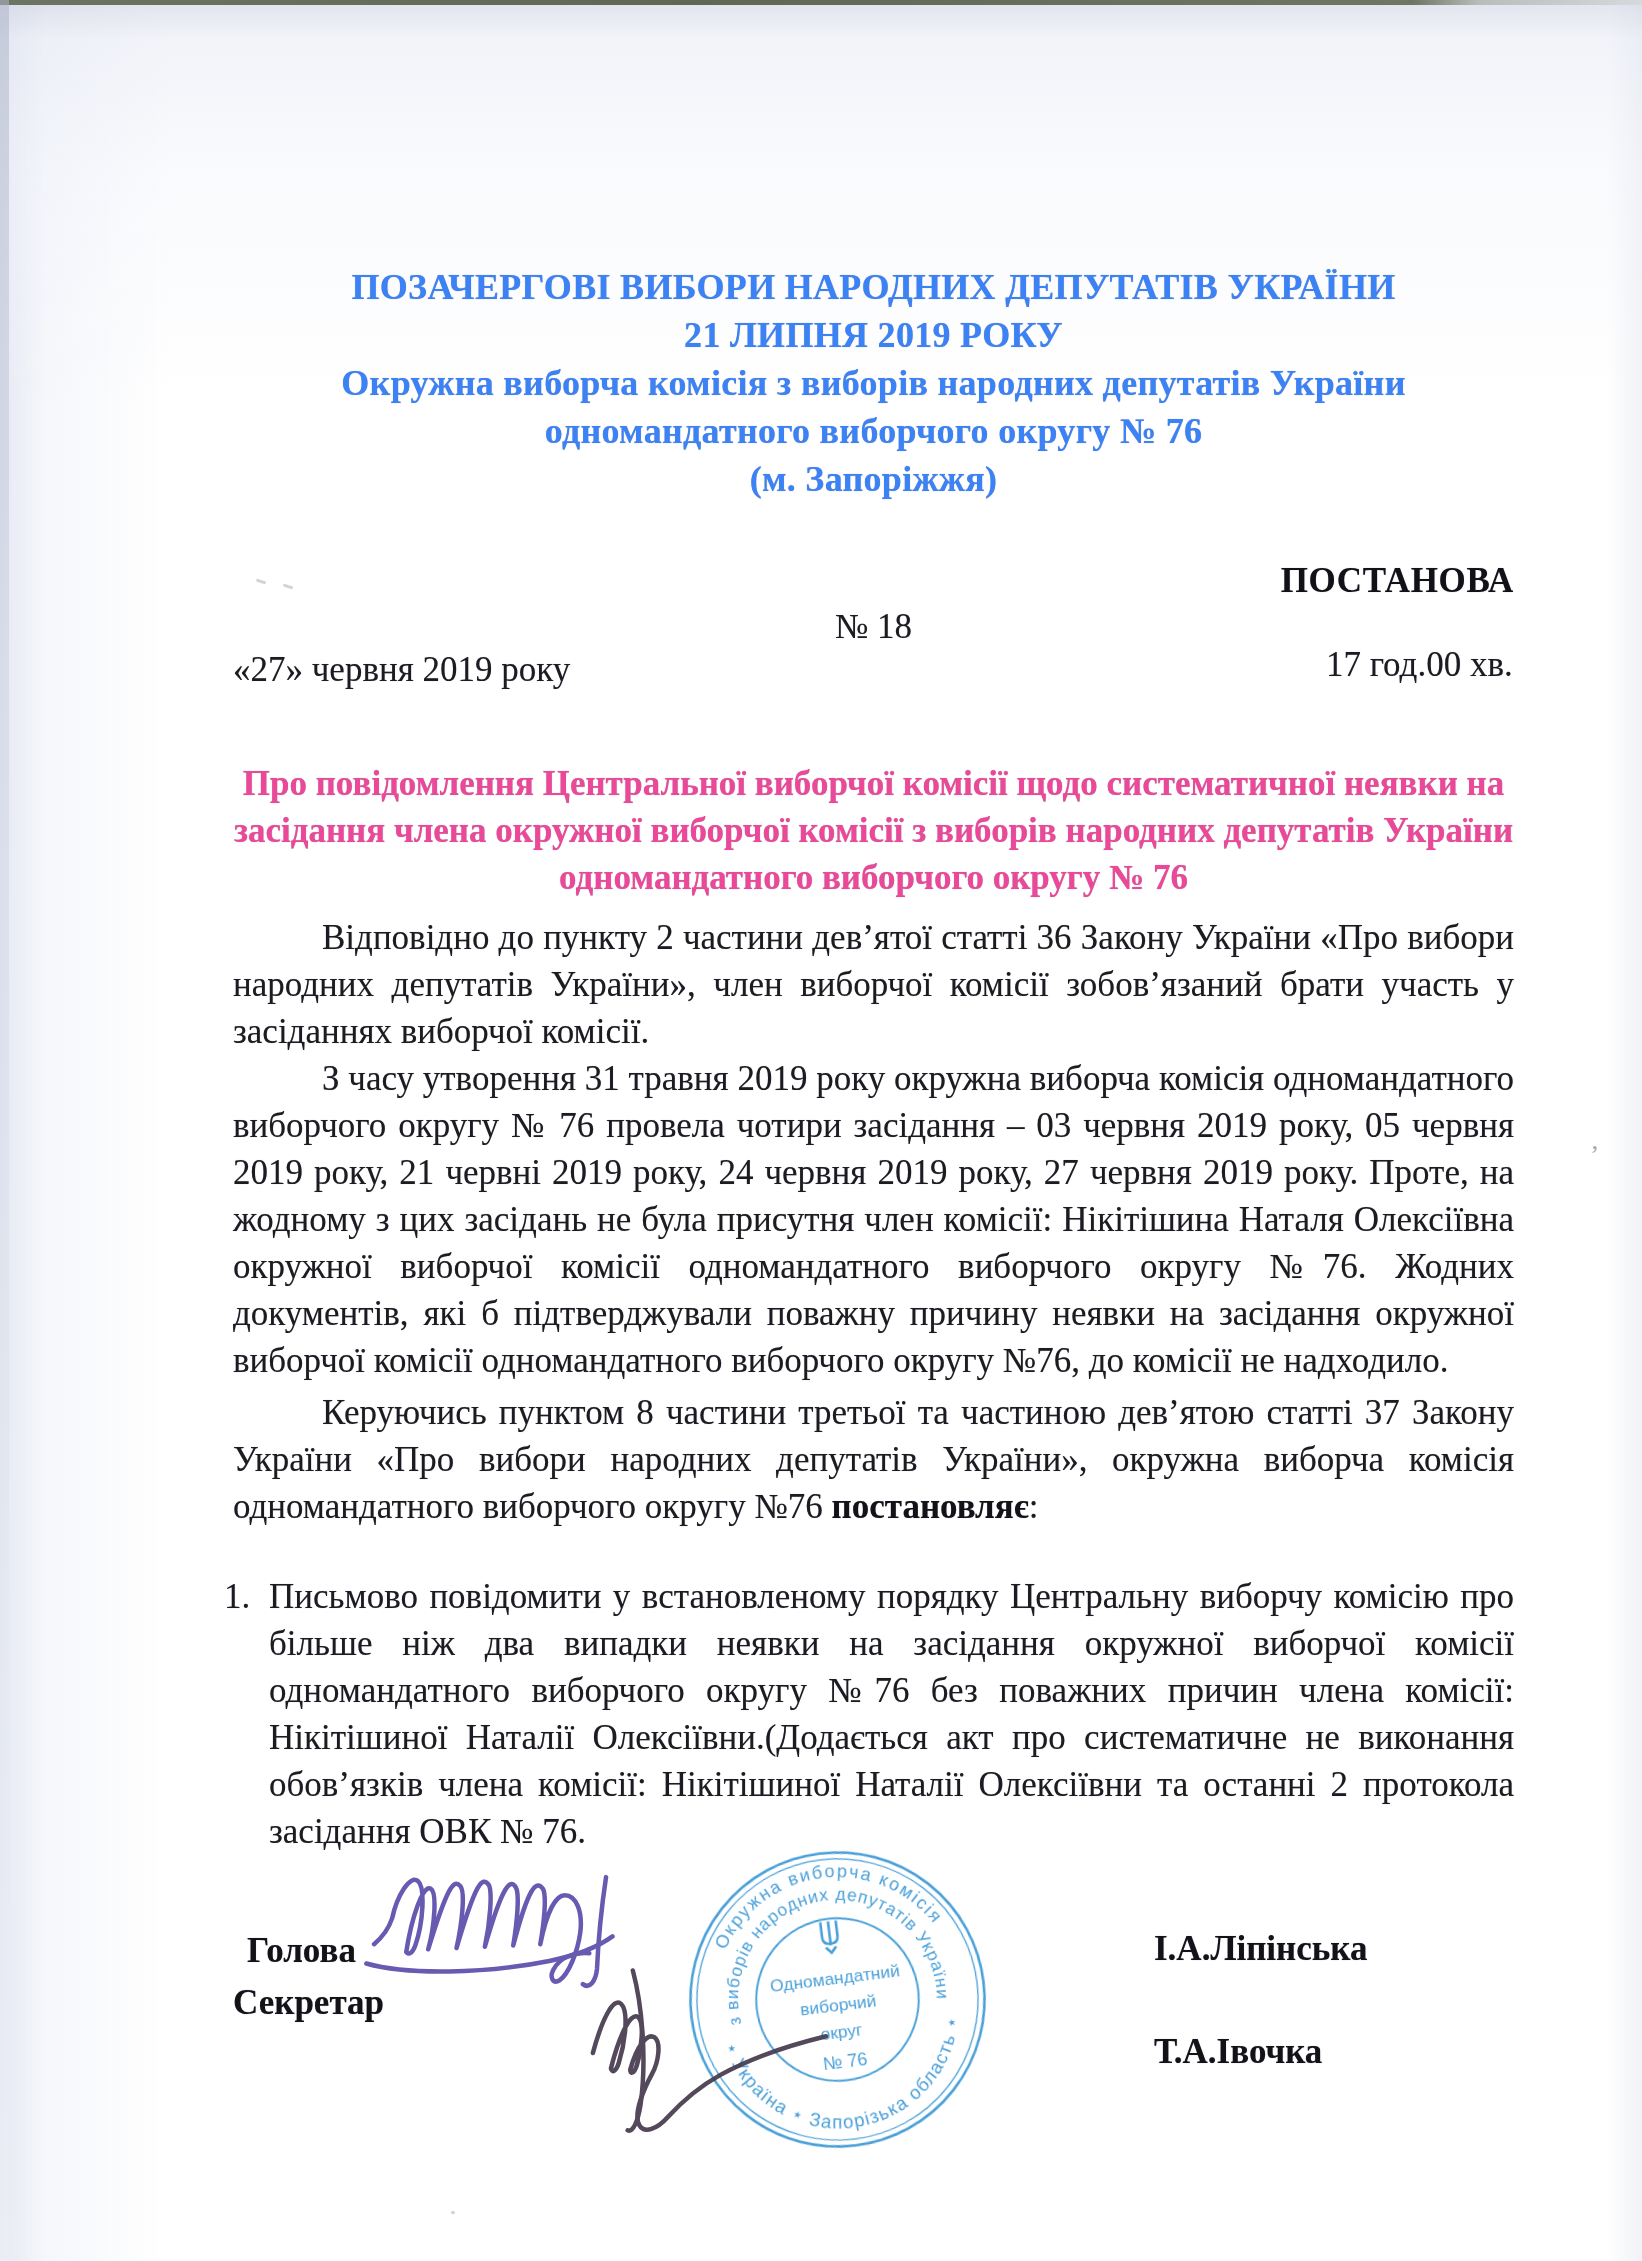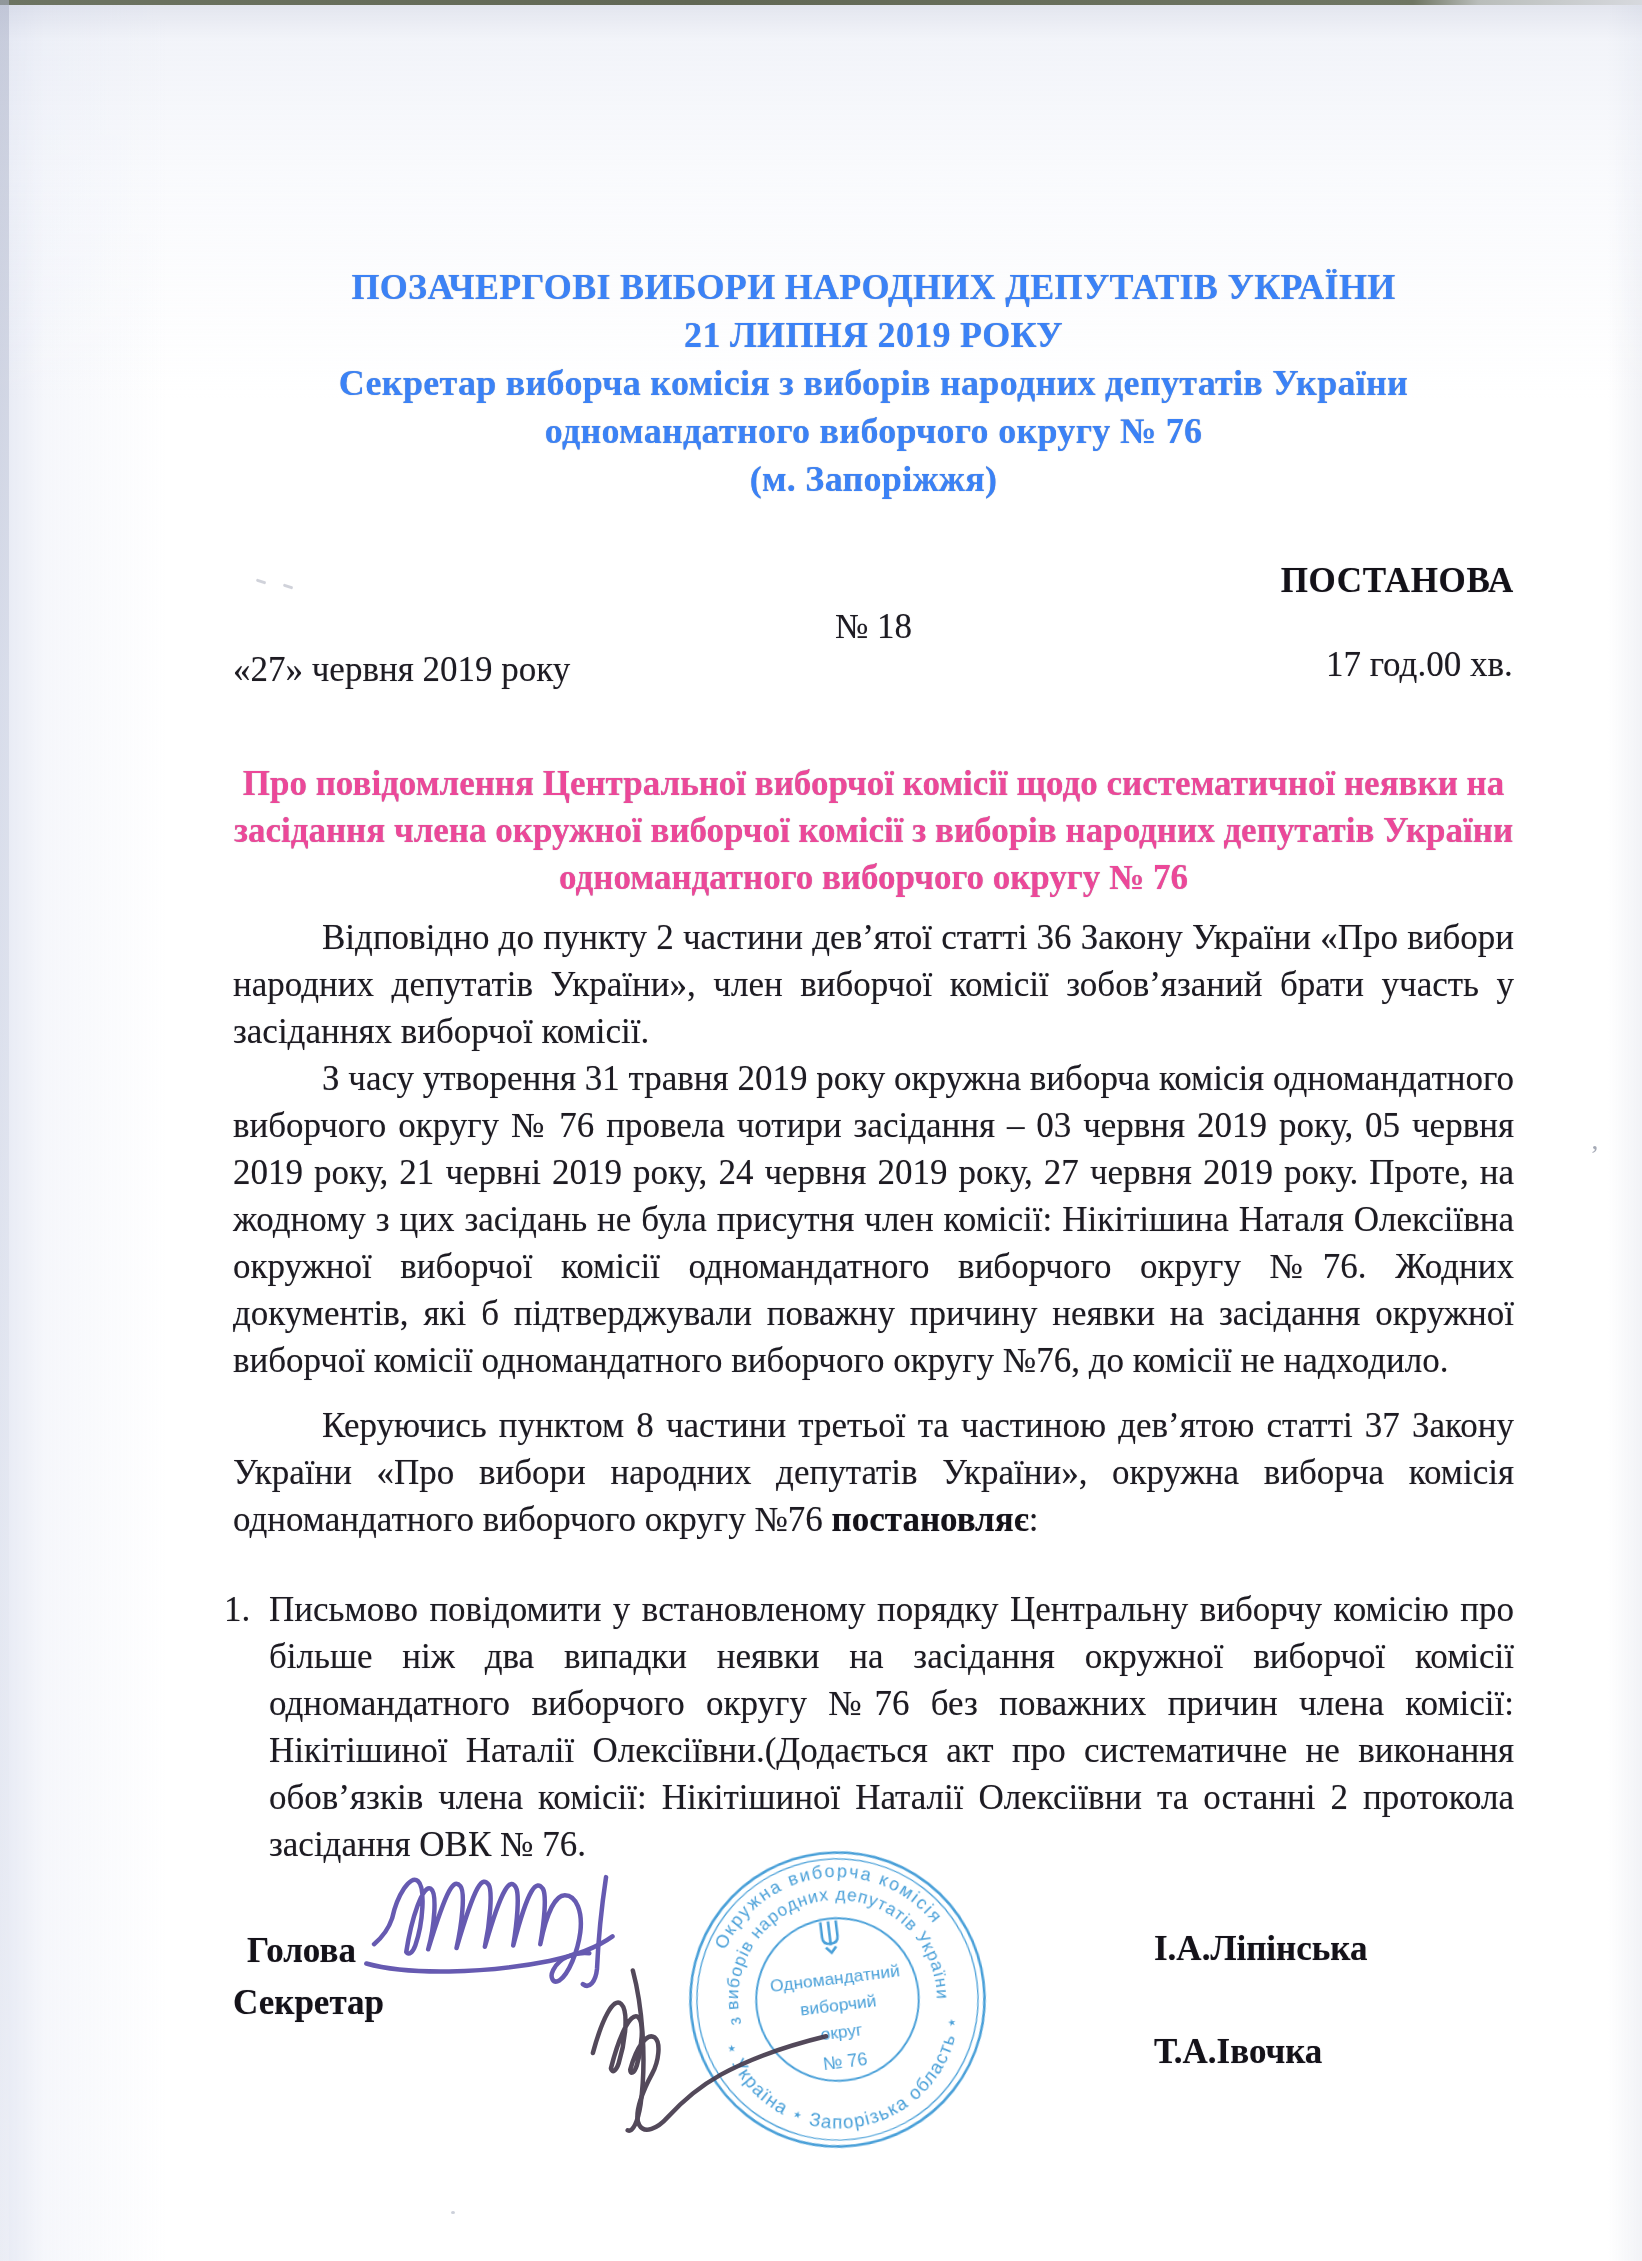--- a/index.html
+++ b/index.html
@@ -51,21 +51,21 @@
     font-weight:bold;font-size:35px;line-height:47px;color:#ec4899;
     text-shadow:0 0 0.9px rgba(25,22,35,.42);
   }
   .flow{
     position:absolute;left:233px;top:914px;width:1281px;
   }
   .flow p{
     margin:0;font-size:35px;line-height:47px;text-align:justify;
     text-indent:89px;text-shadow:0 0 0.8px rgba(25,22,35,.4);
   }
-  .flow p.p3{ margin-top:18px; }
+  .flow p.p3{ margin-top:5px; }
   .resolve-word{ font-weight:bold; color:#141219; }
   .item{
     margin-top:43px;position:relative;padding-left:36px;
     font-size:35px;line-height:47px;text-align:justify;
     text-shadow:0 0 0.8px rgba(25,22,35,.4);
   }
   .item .marker{ position:absolute;left:-9px;top:0; }
   .sig-label{
     position:absolute;font-weight:bold;font-size:35px;line-height:45px;color:#141219;
     text-shadow:0 0 0.9px rgba(25,22,35,.42);
@@ -99,21 +99,21 @@
 </style>
 </head>
 <body>
 
 <div class="scan-top-strip"></div>
 <div class="scan-left-band"></div>
 
 <div class="header-block centered">
   <div class="header-line">ПОЗАЧЕРГОВІ ВИБОРИ НАРОДНИХ ДЕПУТАТІВ УКРАЇНИ</div>
   <div class="header-line">21 ЛИПНЯ 2019 РОКУ</div>
-  <div class="header-line">Секретар виборча комісія з виборів народних депутатів України</div>
+  <div class="header-line">Окружна виборча комісія з виборів народних депутатів України</div>
   <div class="header-line">одномандатного виборчого округу № 76</div>
   <div class="header-line">(м. Запоріжжя)</div>
 </div>
 
 <div class="doc-type centered">ПОСТАНОВА</div>
 <div class="doc-number centered">№ 18</div>
 
 <div class="date-row">
   <span class="date-left">«27» червня  2019 року</span>
   <span class="time-right">17 год.00 хв.</span>

